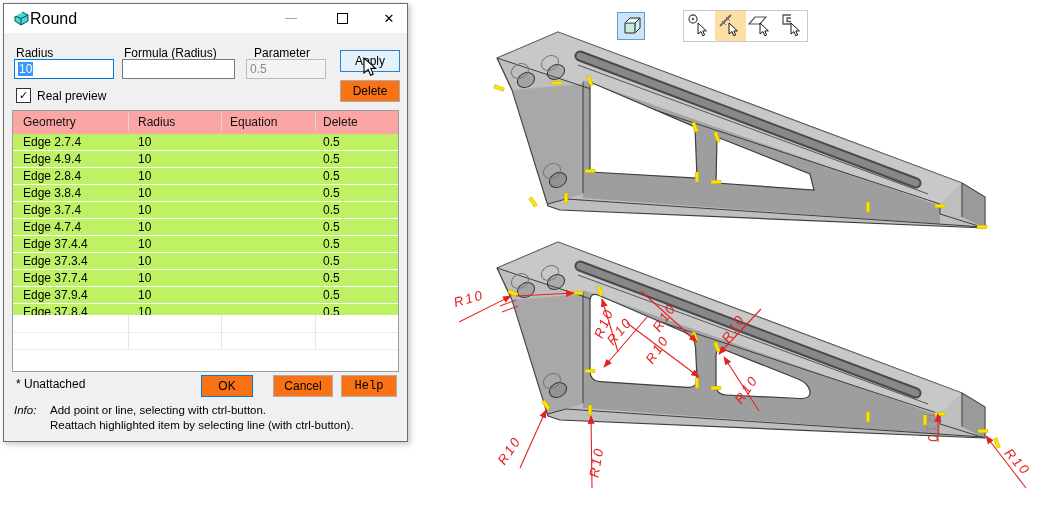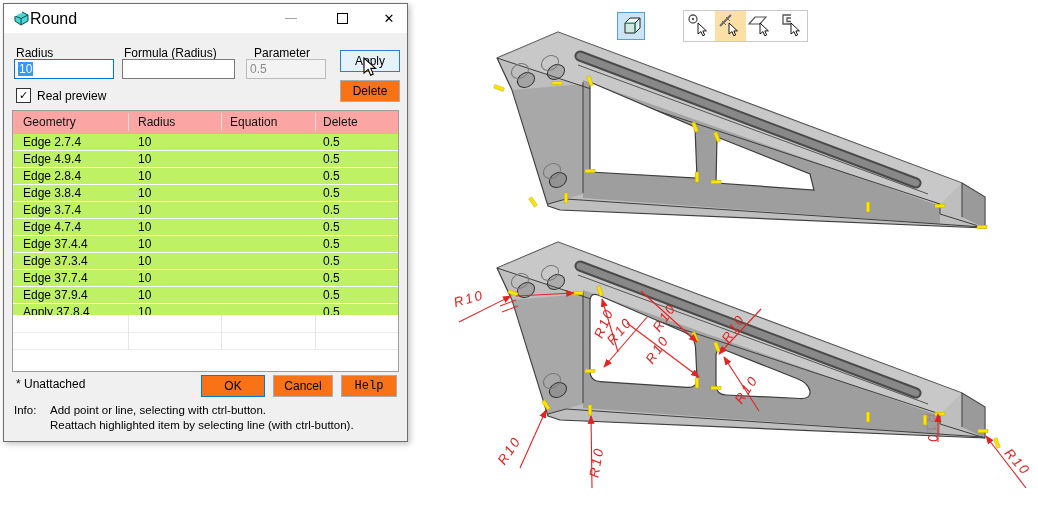--- a/index.html
+++ b/index.html
@@ -37,21 +37,21 @@
   .th{position:absolute;top:0;height:22px;line-height:22px;color:#111;}
   .th-sep{position:absolute;top:2px;width:1px;height:18px;background:#dcdcdc;}
   .tbody{position:absolute;left:0;top:23px;right:0;bottom:0;overflow:hidden;}
   .trow{height:16px;margin-bottom:1px;background:#bef264;position:relative;line-height:16px;}
   .tcell{position:absolute;top:0;white-space:nowrap;}
   .c0{left:10px;} .c1{left:125px;} .c2{left:217px;} .c3{left:310px;}
   .emptyzone{position:absolute;left:0;top:204px;right:0;height:35px;background:#fff;}
   .emptyzone .hline{position:absolute;left:0;right:0;height:1px;background:#ededed;}
   .emptyzone .vline{position:absolute;top:0;bottom:0;width:1px;background:#e6e6e6;}
   
-  .btn-ok{left:197px;top:371px;width:64px;border-color:#0078d7;}
+  .btn-ok{left:197px;top:371px;width:52px;border-color:#0078d7;}
   .btn-cancel{left:269px;top:371px;width:60px;}
   .btn-help{left:337px;top:371px;width:56px;font-family:Liberation Mono, monospace;}
   .info{font-size:11.5px;}
   
   .viewport{position:absolute;left:410px;top:0;width:628px;height:507px;}
   .toolbtn{position:absolute;box-sizing:border-box;}
   .btn-viewcube{left:207px;top:12px;width:28px;height:28px;background:#cce4f7;border:1px solid #5a9fd4;}
   .modegroup{left:273px;top:10px;width:125px;height:32px;background:#fff;border:1px solid #c9c9c9;display:flex;}
   .modecell{width:31px;height:30px;position:relative;}
   .modecell.active{background:#fbdfa4;}
@@ -157,21 +157,21 @@
           <div class="tcell c2"></div>
           <div class="tcell c3">0.5</div>
         </div>
         <div class="trow">
           <div class="tcell c0">Edge 37.9.4</div>
           <div class="tcell c1">10</div>
           <div class="tcell c2"></div>
           <div class="tcell c3">0.5</div>
         </div>
         <div class="trow">
-          <div class="tcell c0">Apply 37.8.4</div>
+          <div class="tcell c0">Edge 37.8.4</div>
           <div class="tcell c1">10</div>
           <div class="tcell c2"></div>
           <div class="tcell c3">0.5</div>
         </div>
         <div class="trow">
           <div class="tcell c0">Edge 37.6.4</div>
           <div class="tcell c1">10</div>
           <div class="tcell c2"></div>
           <div class="tcell c3">0.5</div>
         </div>
@@ -183,21 +183,21 @@
       <div class="vline" style="left:208px;"></div>
       <div class="vline" style="left:302px;"></div>
     </div>
   </div>
 
   <div class="lbl" style="left:12px;top:373px;text-align:right;">* Unattached</div>
   <div class="pushbtn btn-ok">OK</div>
   <div class="pushbtn btn-cancel">Cancel</div>
   <div class="pushbtn btn-help">Help</div>
 
-  <div class="lbl info" style="left:10px;top:400px;">Info:</div>
+  <div class="lbl info" style="left:10px;top:400px;font-style:italic;">Info:</div>
   <div class="lbl info" style="left:46px;top:415px;">Reattach highlighted item by selecting line (with ctrl-button).</div>
   <div class="lbl info" style="left:46px;top:400px;">Add point or line, selecting with ctrl-button.</div>
 </div>
 
 <div class="viewport">
 
   <div class="toolbtn btn-viewcube">
     <svg width="26" height="26" viewBox="0 0 26 26">
       <path d="M7,10 L7,20 L17,20 L17,10 Z" fill="#cfe8e0" stroke="#222" stroke-width="1"></path>
       <path d="M7,10 L12,5 L22,5 L17,10 M22,5 L22,15 L17,20" fill="#eef7f3" stroke="#222" stroke-width="1"></path>

